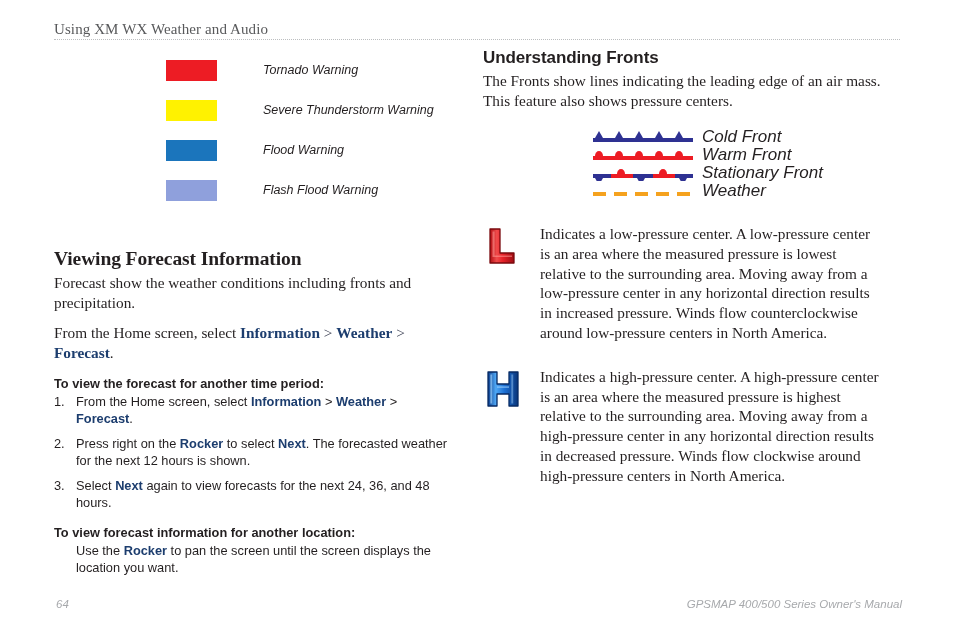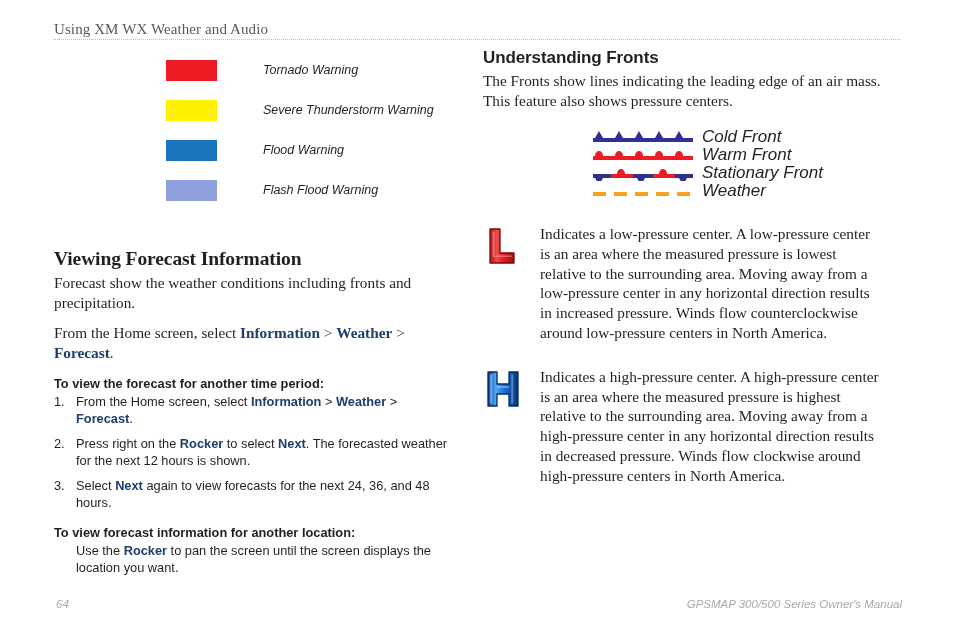--- a/index.html
+++ b/index.html
@@ -389,14 +389,14 @@
         <path d="M14,17.2 L26,17.2 L26,19 L14,19 Z" fill="#A6D8FF" opacity="0.5"></path>
       </svg>
     </div>
     <div class="pressure-text">Indicates a high-pressure center. A high-pressure center is an area where the measured pressure is highest relative to the surrounding area. Moving away from a high-pressure center in any horizontal direction results in decreased pressure. Winds flow clockwise around high-pressure centers in North America.</div>
   </div>
 
 </div>
 
 <div class="page-footer">
   <span class="footer-page-num">64</span>
-  <span class="footer-manual">GPSMAP 300/500 Series Owner's Manual</span>
+  <span class="footer-manual">GPSMAP 400/500 Series Owner's Manual</span>
 </div>
 
 </body></html>

